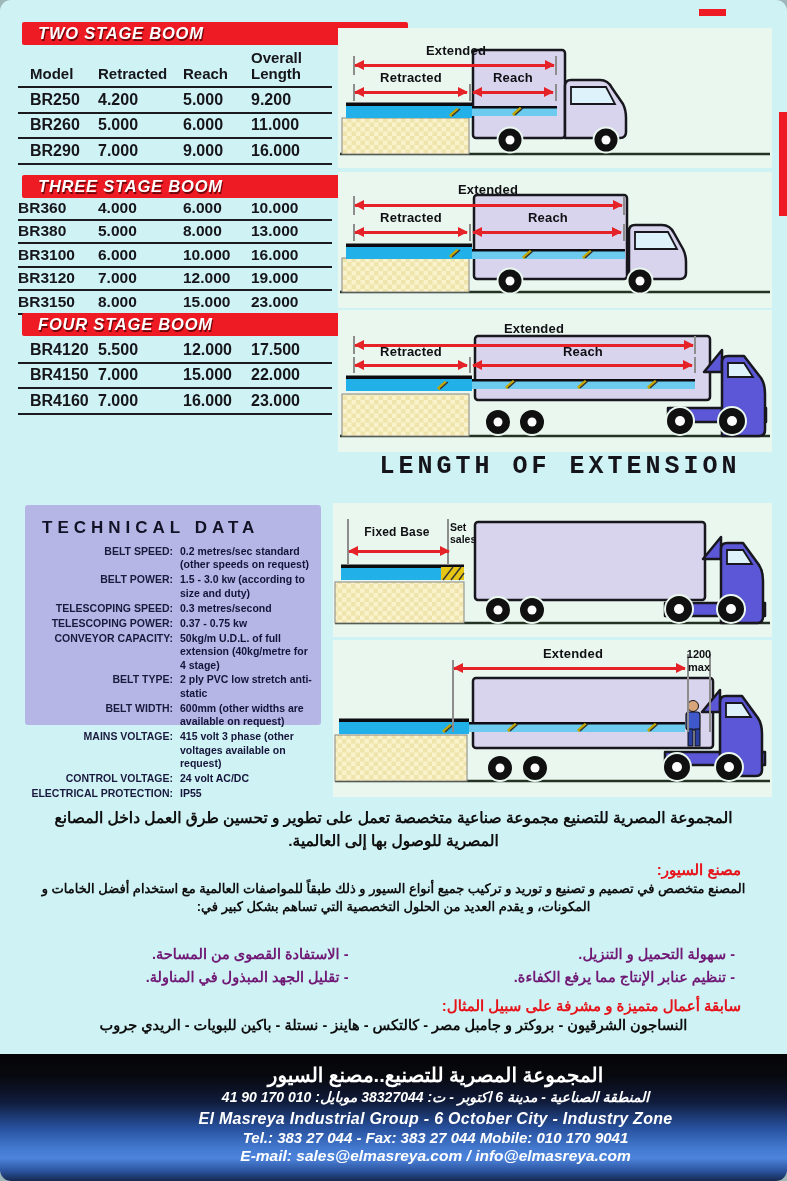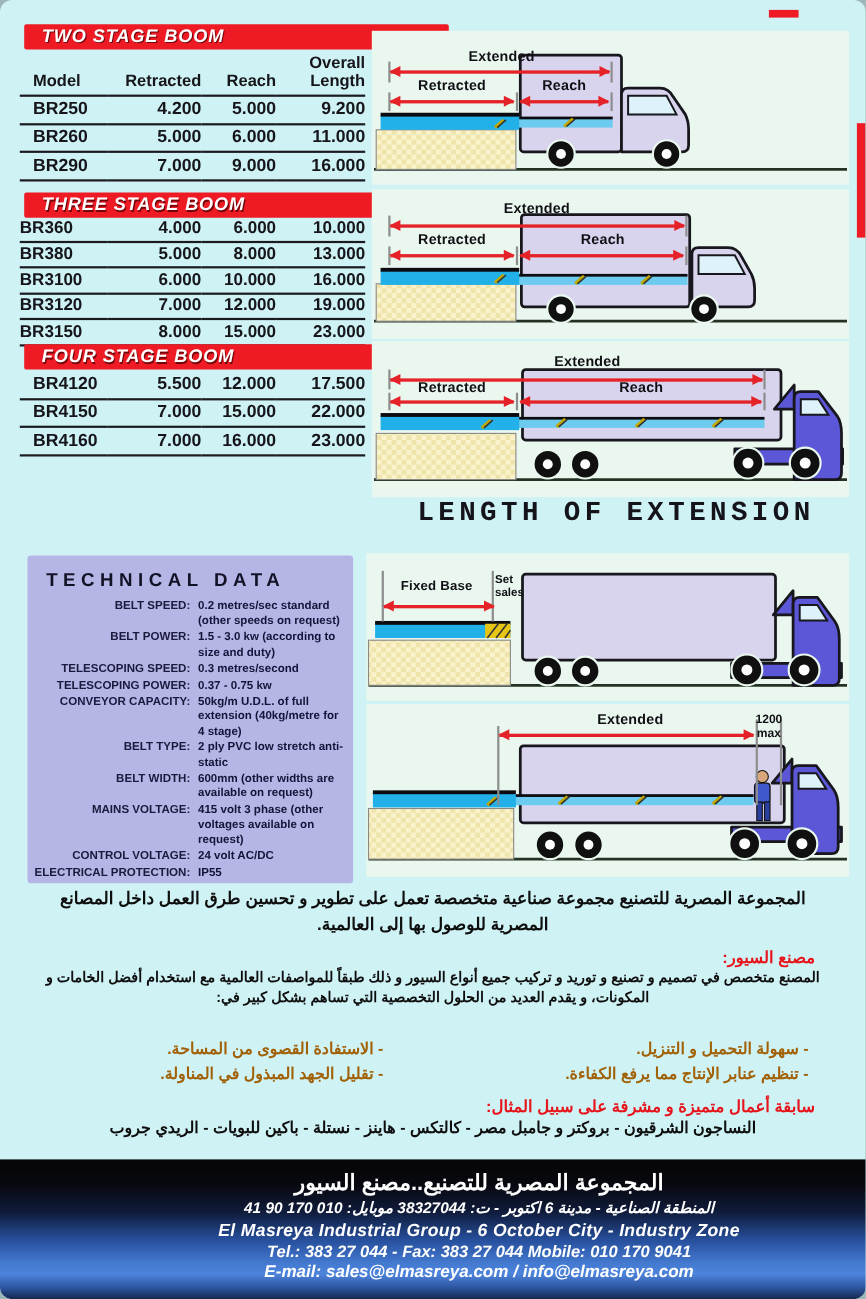--- a/index.html
+++ b/index.html
@@ -15,21 +15,21 @@
              text-shadow:1px 1.5px 0 #70060a;border-radius:2px;}
 
   
   .boom-table{position:absolute;left:18px;width:314px;border-collapse:collapse;
               table-layout:fixed;color:#15151a;font-weight:bold;}
   .boom-table th{font-size:15px;line-height:1.08;vertical-align:bottom;padding:0 0 4px;
                  border-bottom:2px solid #1a1a1f;}
   .boom-table td{font-size:16px;padding:2.5px 0 3px;border-bottom:2px solid #1a1a1f;}
   .boom-table.tight td{font-size:15.5px;padding:1.5px 0 2px;}
   .boom-table .col0{text-align:left;padding-left:12px;}
-  .boom-table .col1,.boom-table .col2,.boom-table .col3{text-align:right;}
+  .boom-table .col1,.boom-table .col2,.boom-table .col3{text-align:left;}
 
   
   .darrow{position:absolute;height:3px;background:#e52227;}
   .darrow::before,.darrow::after{content:"";position:absolute;width:0;height:0;top:-4px;
       border-top:5.5px solid transparent;border-bottom:5.5px solid transparent;}
   .darrow::before{left:-1px;border-right:10px solid #e52227;}
   .darrow::after{right:-1px;border-left:10px solid #e52227;}
   .vtick{position:absolute;width:2px;background:#8d8d8d;}
   .dlabel{position:absolute;transform:translateX(-50%);font-size:13px;font-weight:bold;
           color:#101014;white-space:nowrap;letter-spacing:.2px;}
@@ -53,35 +53,35 @@
   .skin{fill:#d8a67a;stroke:#111;stroke-width:1;}
   .suit{fill:#3f58cc;stroke:#111;stroke-width:1.2;}
   .pants{fill:#2b3f9e;stroke:#111;stroke-width:1;}
 
   
   .length-title{position:absolute;left:340px;top:452px;width:440px;text-align:center;
       font-family:"Liberation Mono","DejaVu Sans Mono",monospace;font-weight:bold;
       font-size:25px;letter-spacing:4px;color:#14141a;}
 
   
-  .tech-box{position:absolute;left:25px;top:505px;width:296px;height:298px;background:#b6b6e6;
+  .tech-box{position:absolute;left:25px;top:505px;width:296px;height:220px;background:#b6b6e6;
             border-radius:3px;box-sizing:border-box;}
   .tech-title{padding:13px 0 7px 17px;font-size:17px;font-weight:bold;letter-spacing:5px;color:#121226;}
   .tech-grid{display:grid;grid-template-columns:146px 1fr;column-gap:7px;row-gap:1.5px;
              padding:0 6px 0 2px;font-size:10.5px;line-height:1.28;}
   .tlabel{text-align:right;font-weight:bold;color:#1a1a3e;}
   .tvalue{color:#14143a;font-weight:bold;}
 
   
   .ar{position:absolute;direction:rtl;font-weight:bold;color:#0e0e0e;}
   .ar-intro{top:806px;left:40px;width:707px;text-align:center;font-size:15.5px;line-height:1.5;}
   .ar-h1{top:861px;right:46px;font-size:15px;color:#e6141b;}
   .ar-factory{top:880px;left:40px;width:707px;text-align:center;font-size:13px;line-height:1.38;}
   .benefits{position:absolute;top:943px;left:28px;width:731px;direction:rtl;display:flex;}
-  .bcol{width:50%;box-sizing:border-box;font-size:14.5px;line-height:1.6;font-weight:bold;color:#a16207;}
+  .bcol{width:50%;box-sizing:border-box;font-size:14.5px;line-height:1.6;font-weight:bold;color:#701a75;}
   .bcol.first{padding-right:24px;}
   .bcol.second{padding-right:45px;}
   .ar-h2{top:997px;right:46px;font-size:15px;color:#e6141b;}
   .ar-refs{top:1017px;left:20px;width:747px;text-align:center;font-size:14.5px;}
 
   
   .footer{position:absolute;left:0;top:1054px;width:787px;height:127px;text-align:center;color:#fff;
       background:linear-gradient(180deg,#050507 0%,#08090f 18%,#101c3c 38%,#27509d 58%,
                  #4379cf 74%,#4d84dc 82%,#2c549f 92%,#15294f 100%);padding-left:42px;}
   .f-ar1{padding-top:9px;font-size:20px;font-weight:bold;direction:rtl;}

